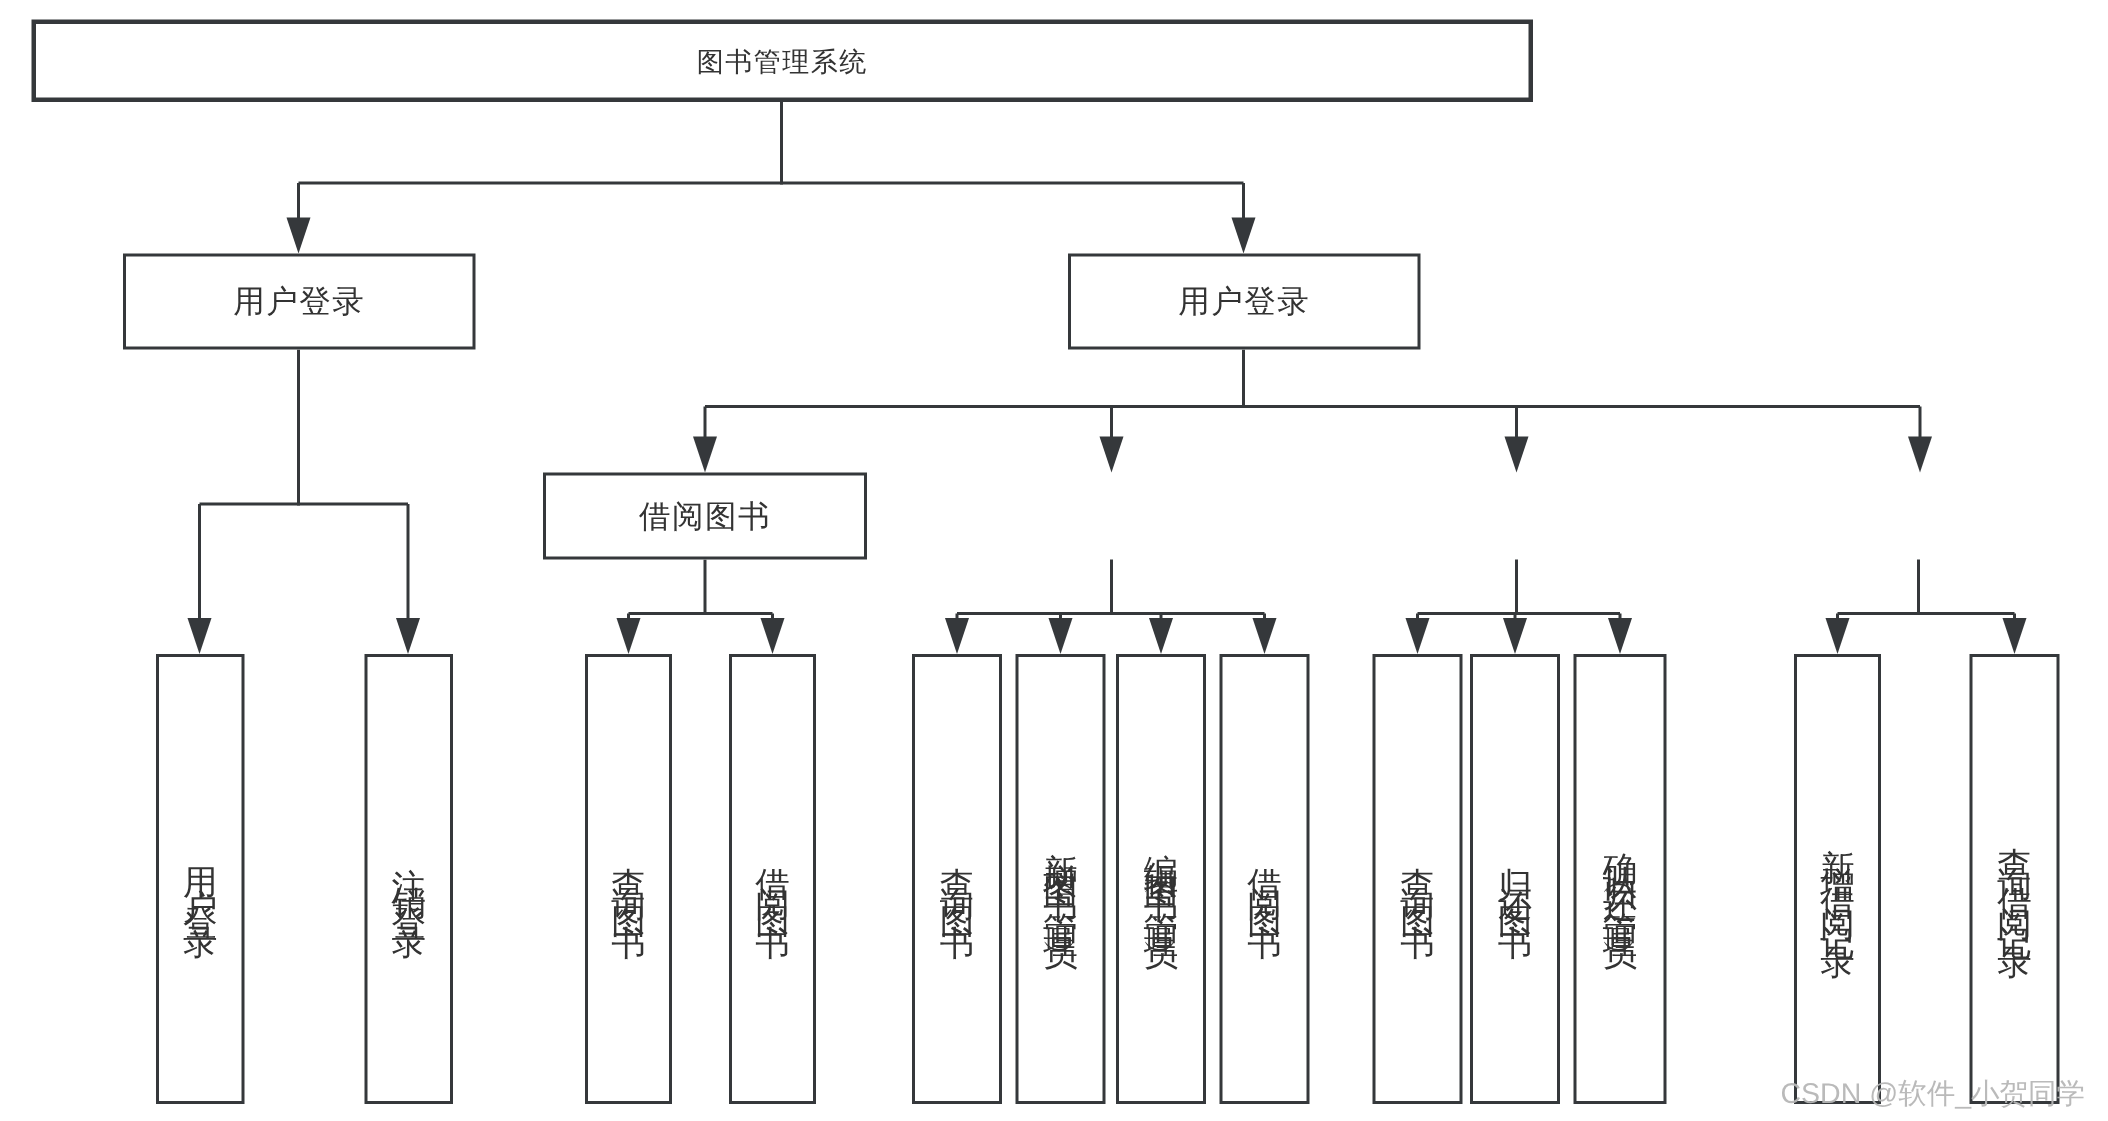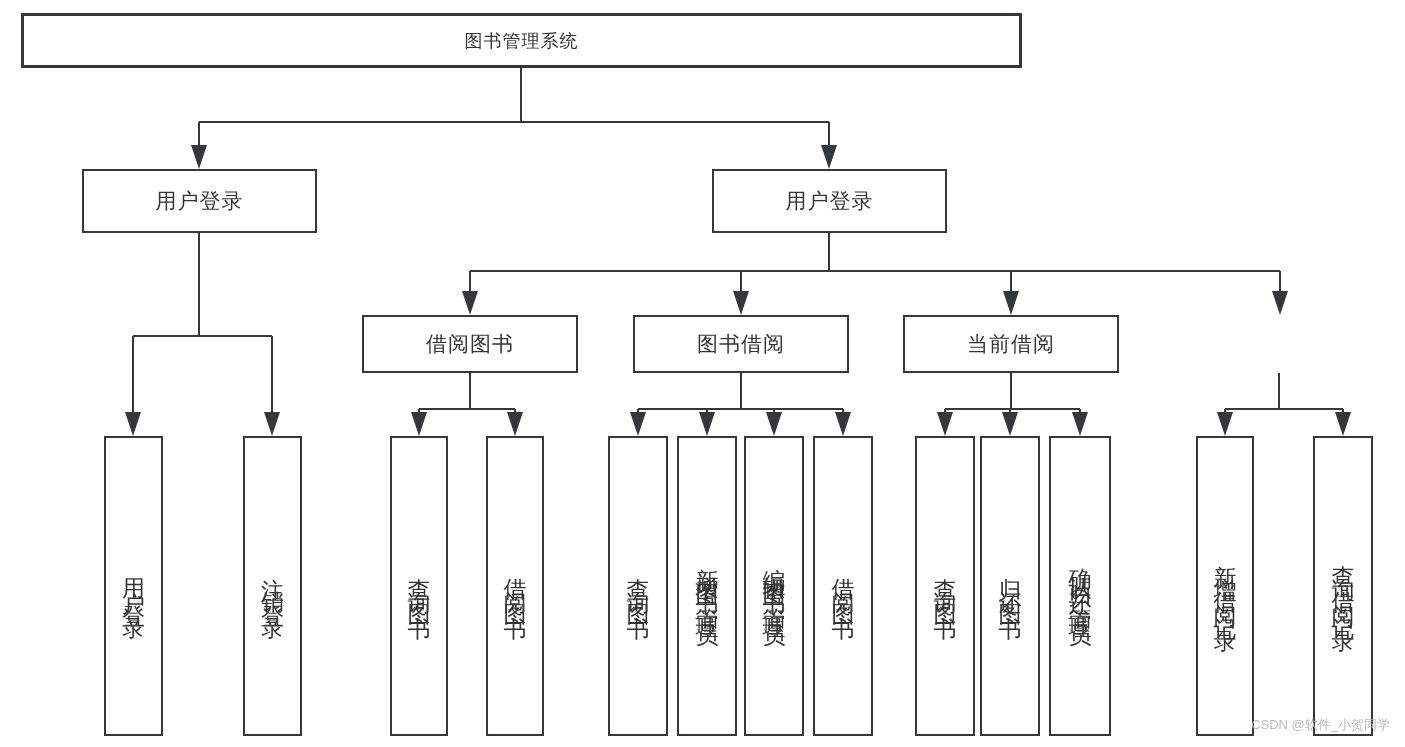--- a/index.html
+++ b/index.html
@@ -17,21 +17,21 @@
   }
   .node.root { border-width:3px; font-size:18px; }
   .node.lvl { font-size:21px; }
   .vtext {
     writing-mode:vertical-rl; text-orientation:mixed;
     font-size:23px; line-height:1; letter-spacing:13px;
   }
   .node.long .vtext { letter-spacing:8px; }
   .watermark {
     position:absolute; right:15px; top:716px; z-index:5;
-    font-size:13px; color:rgba(182,182,182,0.95); white-space:nowrap;
+    font-size:19px; color:rgba(182,182,182,0.95); white-space:nowrap;
   }
 </style>
 </head>
 <body>
 
 <div class="stage">
 
   <svg class="connectors" width="1405" height="747" viewBox="0 0 1405 747">
     <g stroke="#35383b" stroke-width="2" fill="none">
 
@@ -97,22 +97,20 @@
       <polygon points="1335,412 1351,412 1343,436"></polygon>
     </g>
   </svg>
 
   <div class="node root" style="left:21px;top:13px;width:1001px;height:55px">图书管理系统</div>
 
   <div class="node lvl" style="left:82px;top:169px;width:235px;height:64px">用户登录</div>
   <div class="node lvl" style="left:712px;top:169px;width:235px;height:64px">用户登录</div>
 
   <div class="node lvl" style="left:362px;top:315px;width:216px;height:58px">借阅图书</div>
-  <div class="node lvl" style="left:633px;top:315px;width:216px;height:58px">图书借阅</div>
-  <div class="node lvl" style="left:903px;top:315px;width:216px;height:58px">当前借阅</div>
 
   <div class="node" style="left:104px;top:436px;width:59px;height:300px">
     <span class="vtext">用户登录</span>
   </div>
   <div class="node" style="left:243px;top:436px;width:59px;height:300px">
     <span class="vtext">注销登录</span>
   </div>
 
   <div class="node" style="left:390px;top:436px;width:58px;height:300px">
     <span class="vtext">查询图书</span>

